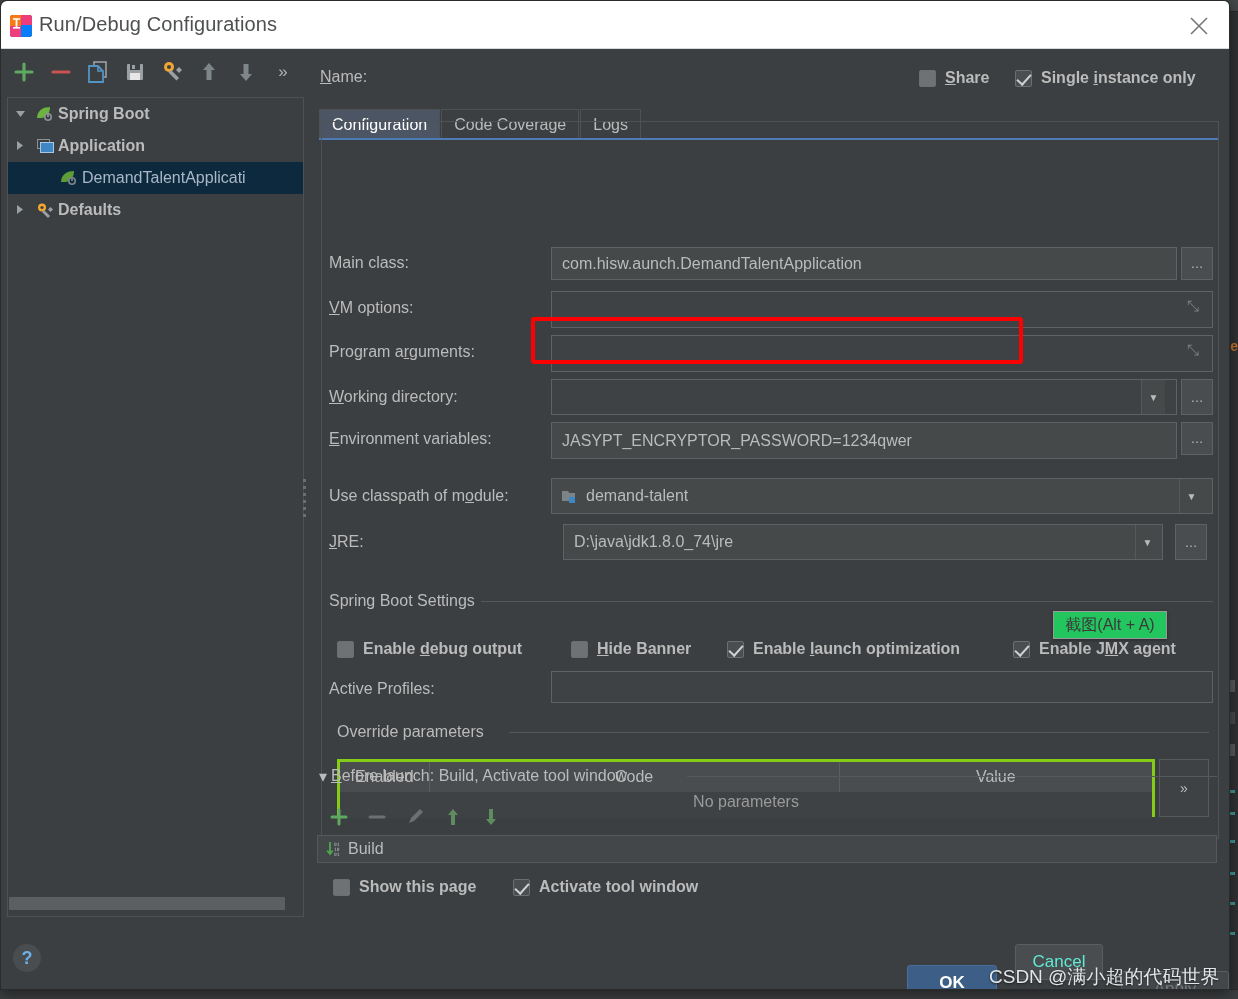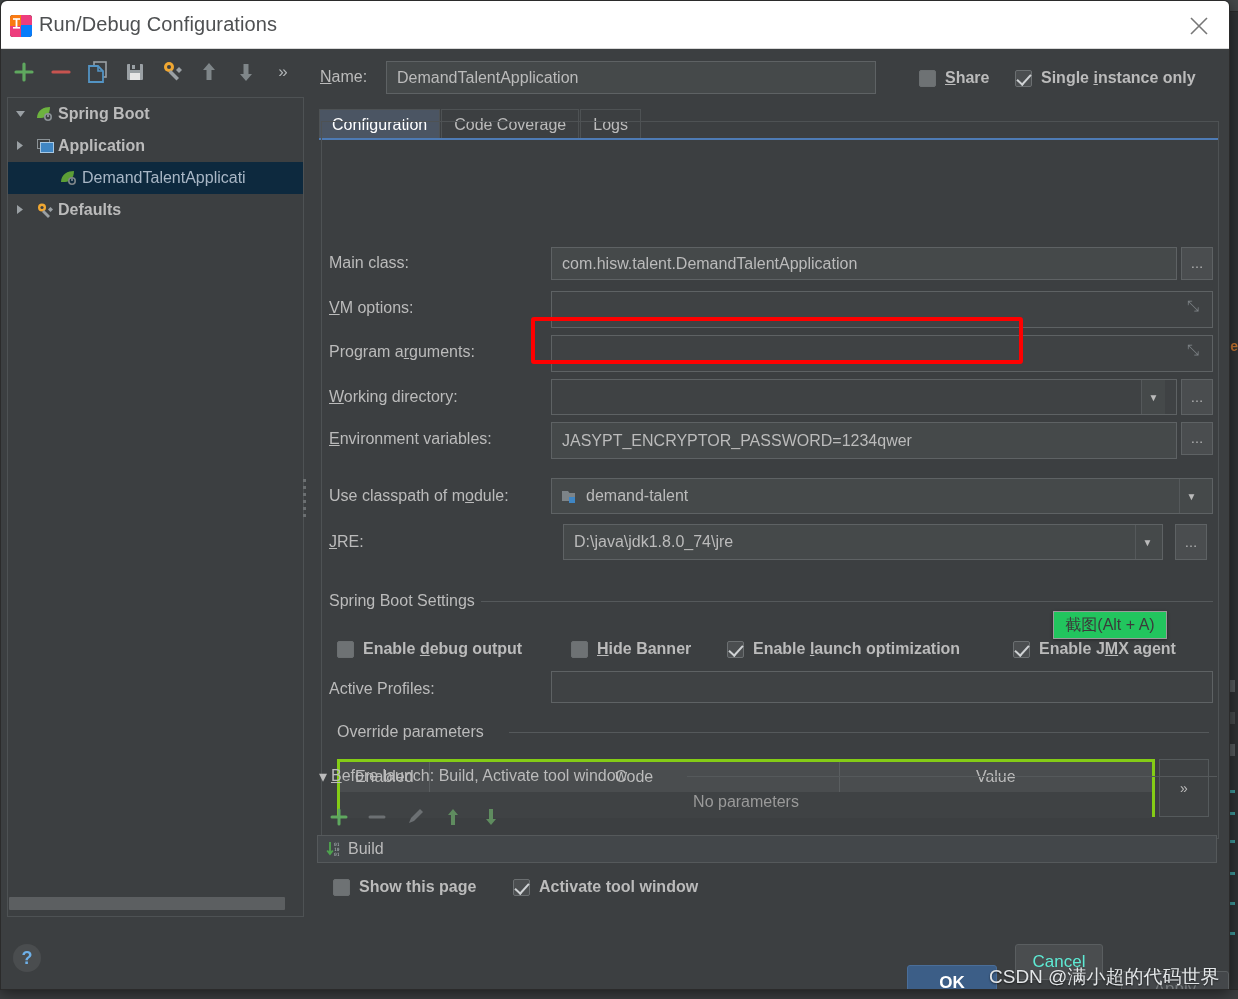--- a/index.html
+++ b/index.html
@@ -402,21 +402,20 @@
           <path d="M14.5 5l-2.5 2.5L14.5 10 17 7.5z" fill="#9aa0a4"></path>
         </svg>
       </span>
       <span class="tlabel">Defaults</span>
     </div>
 
     <div class="tree-hscroll"></div>
   </div>
 
   <span class="flabel" style="left:319px;top:67px"><span class="ul">N</span>ame:</span>
-  <div class="field" style="left:385px;top:60px;width:490px;height:33px">DemandTalentApplication</div>
 
   <div class="cbx light" style="left:918px;top:68px">
     <span class="box"></span>
     <span><span class="ul">S</span>hare</span>
   </div>
   <div class="cbx on" style="left:1014px;top:68px">
     <span class="box"></span>
     <span>Single <span class="ul">i</span>nstance only</span>
   </div>
 
@@ -432,21 +431,21 @@
     </div>
 
     <div class="tabs">
       <div class="tab active">Configuration</div>
       <div class="tab">Code Coverage</div>
       <div class="tab">Logs</div>
     </div>
     <div class="tabs-underline"></div>
 
     <span class="flabel" style="left:16px;top:153px">Main class:</span>
-    <div class="field" style="left:238px;top:146px;width:626px;height:33px">com.hisw.talent.DemandTalentApplication</div>
+    <div class="field" style="left:238px;top:146px;width:626px;height:33px">com.hisw.aunch.DemandTalentApplication</div>
     <div class="btn-dots" style="left:868px;top:146px;width:32px;height:33px">…</div>
 
     <span class="flabel" style="left:16px;top:198px"><span class="ul">V</span>M options:</span>
     <div class="field empty" style="left:238px;top:190px;width:662px;height:37px"></div>
     <span class="expand-ico" style="left:874px;top:196px">⤡</span>
 
     <span class="flabel" style="left:16px;top:242px">Program a<span class="ul">r</span>guments:</span>
     <div class="field empty" style="left:238px;top:234px;width:662px;height:37px"></div>
     <span class="expand-ico" style="left:874px;top:240px">⤡</span>
 

